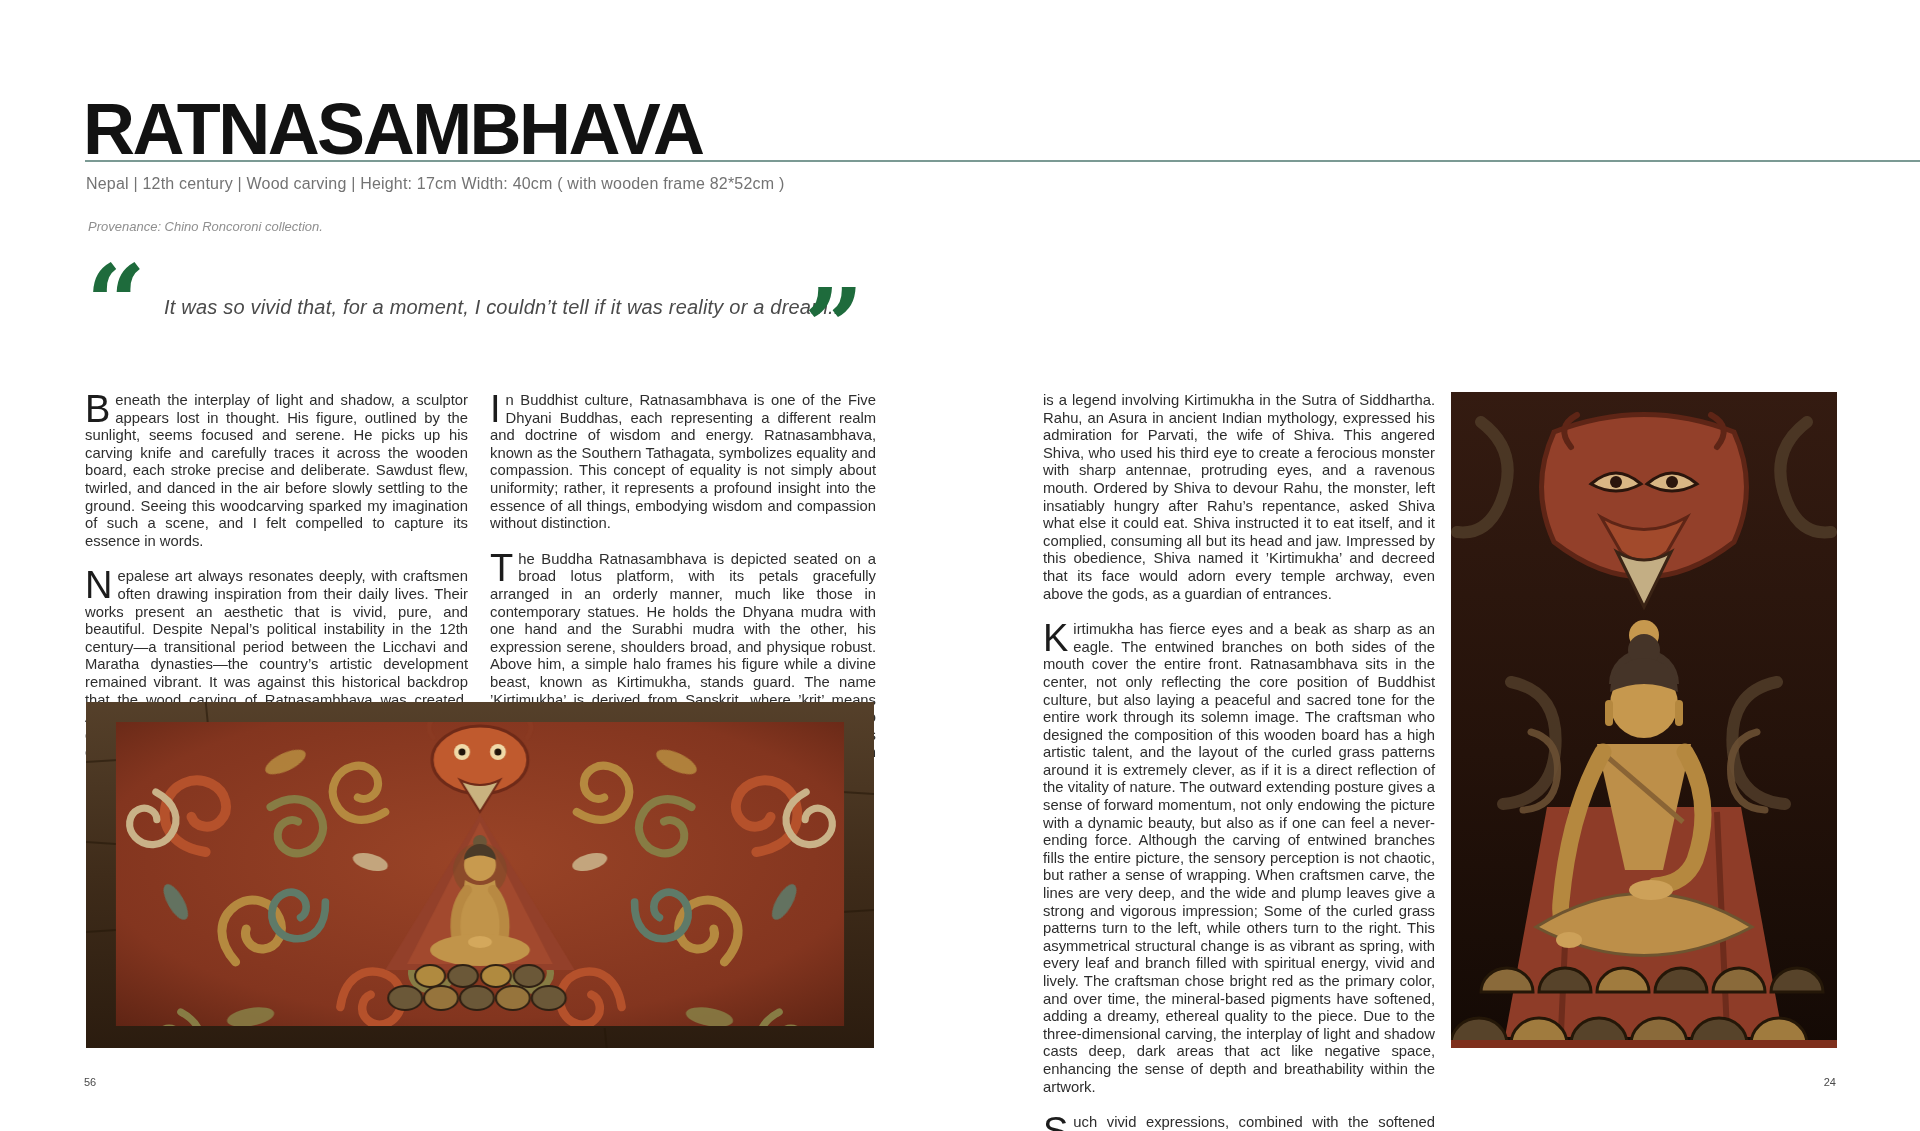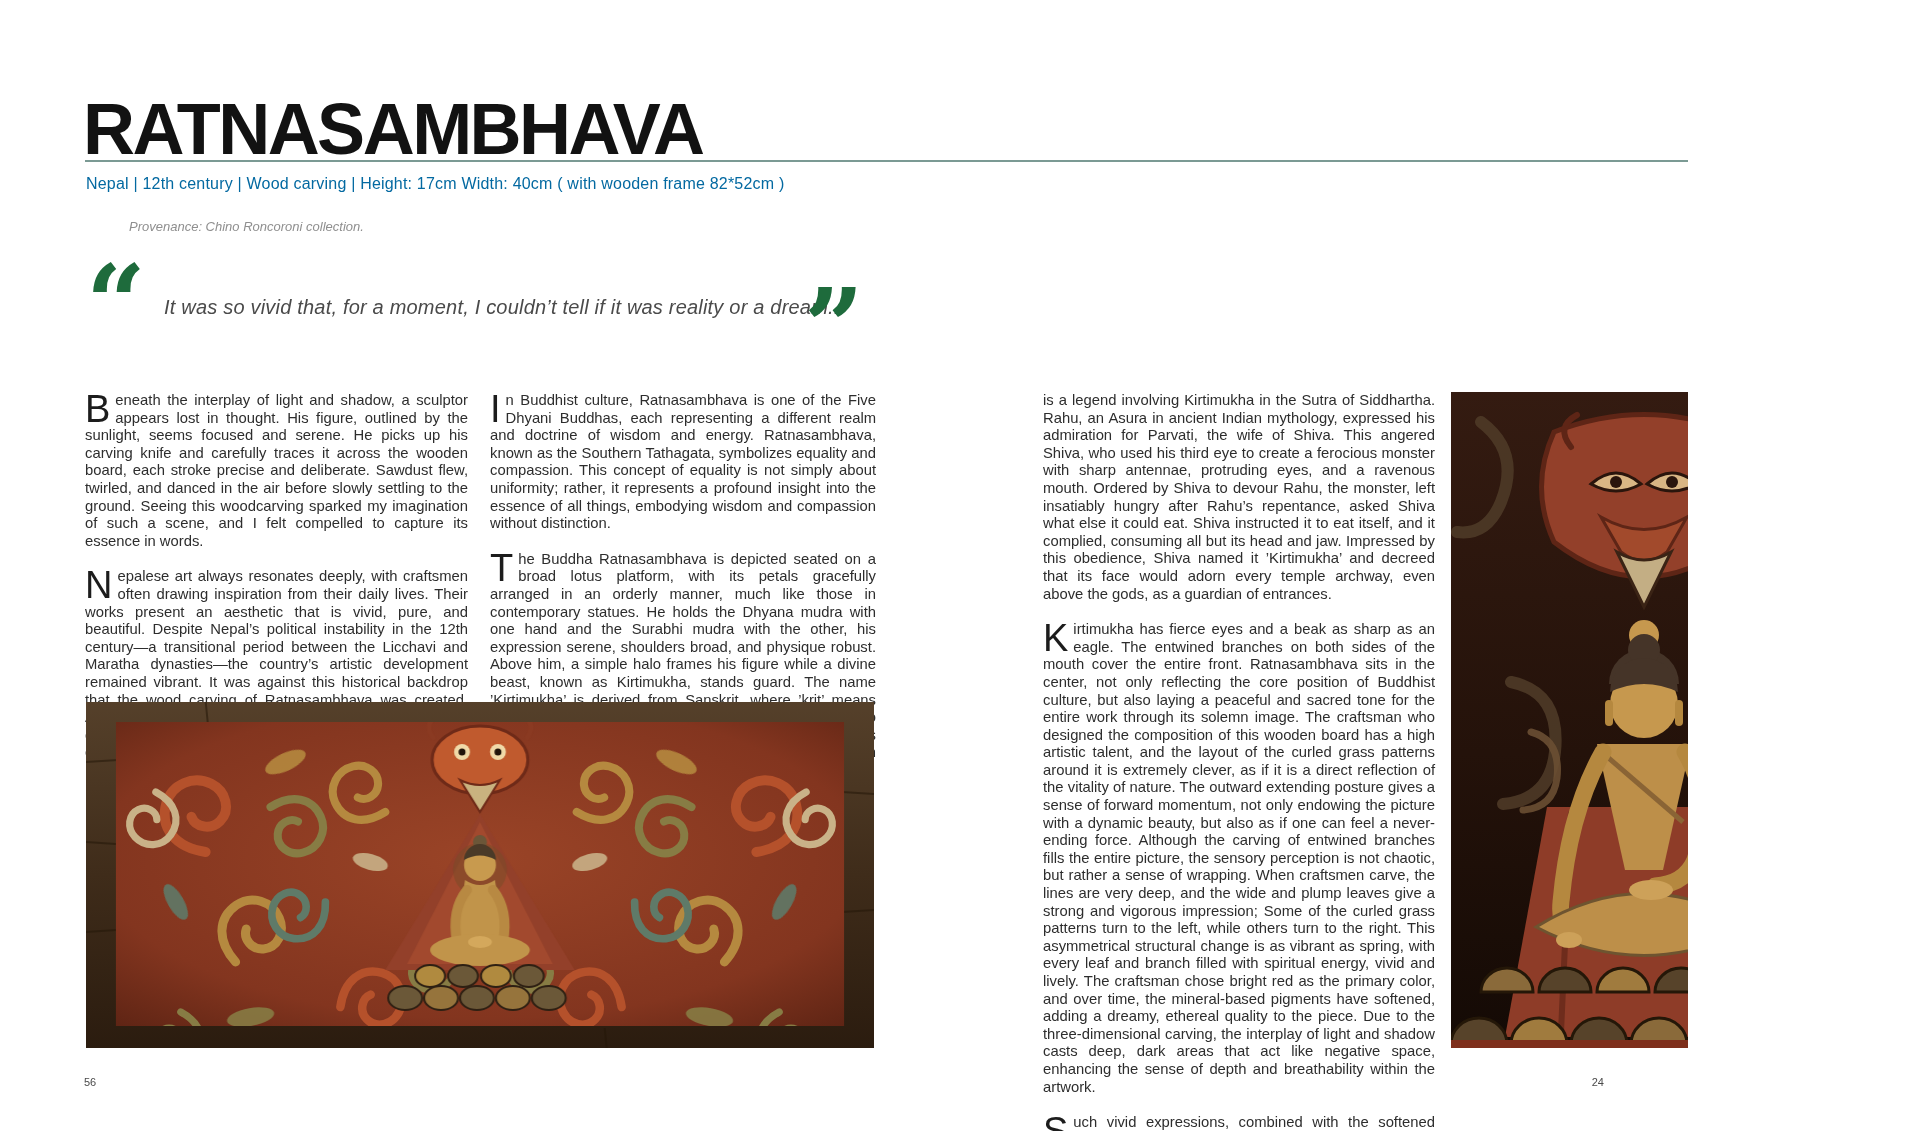--- a/index.html
+++ b/index.html
@@ -1,33 +1,33 @@
 <!DOCTYPE html>
 <html style="--rule-color: #7b9a94; --quote-color: #1e6b3c;"><head>
 <meta charset="utf-8">
 <style>
   html,body{margin:0;padding:0;background:#ffffff;}
   .spread{
-    position:relative;width:1688px;height:1131px;background:#ffffff;overflow:hidden;
+    position:relative;width:1920px;height:1131px;background:#ffffff;overflow:hidden;
     font-family:"Liberation Sans",sans-serif;
     text-decoration:underline;
   }
   
   .title{
     position:absolute;left:83px;top:88px;margin:0;
     font-size:72px;font-weight:bold;letter-spacing:-2.5px;color:#121212;white-space:nowrap;
   }
   .title-rule{
     position:absolute;left:85px;right:0;top:160px;height:2px;background:var(--rule-color,#7b9a94);
   }
   .meta{
-    position:absolute;left:86px;top:175px;font-size:16px;color:#0369a1;letter-spacing:.2px;white-space:nowrap;
+    position:absolute;left:86px;top:175px;font-size:16px;color:#737373;letter-spacing:.2px;white-space:nowrap;
   }
   .prov{
-    position:absolute;left:88px;top:219px;font-size:13px;font-style:italic;color:#8f8f8f;white-space:nowrap;margin-left:41px;
+    position:absolute;left:88px;top:219px;font-size:13px;font-style:italic;color:#8f8f8f;white-space:nowrap;
   }
   
   .qmark{
     position:absolute;font-family:"DejaVu Serif",serif;font-weight:bold;font-size:104px;line-height:1;
     color:var(--quote-color,#1e6b3c);
   }
   .qmark.open{left:86px;top:252px;}
   .qmark.close{left:804px;top:276px;}
   .quote-text{
     position:absolute;left:164px;top:296px;width:640px;

